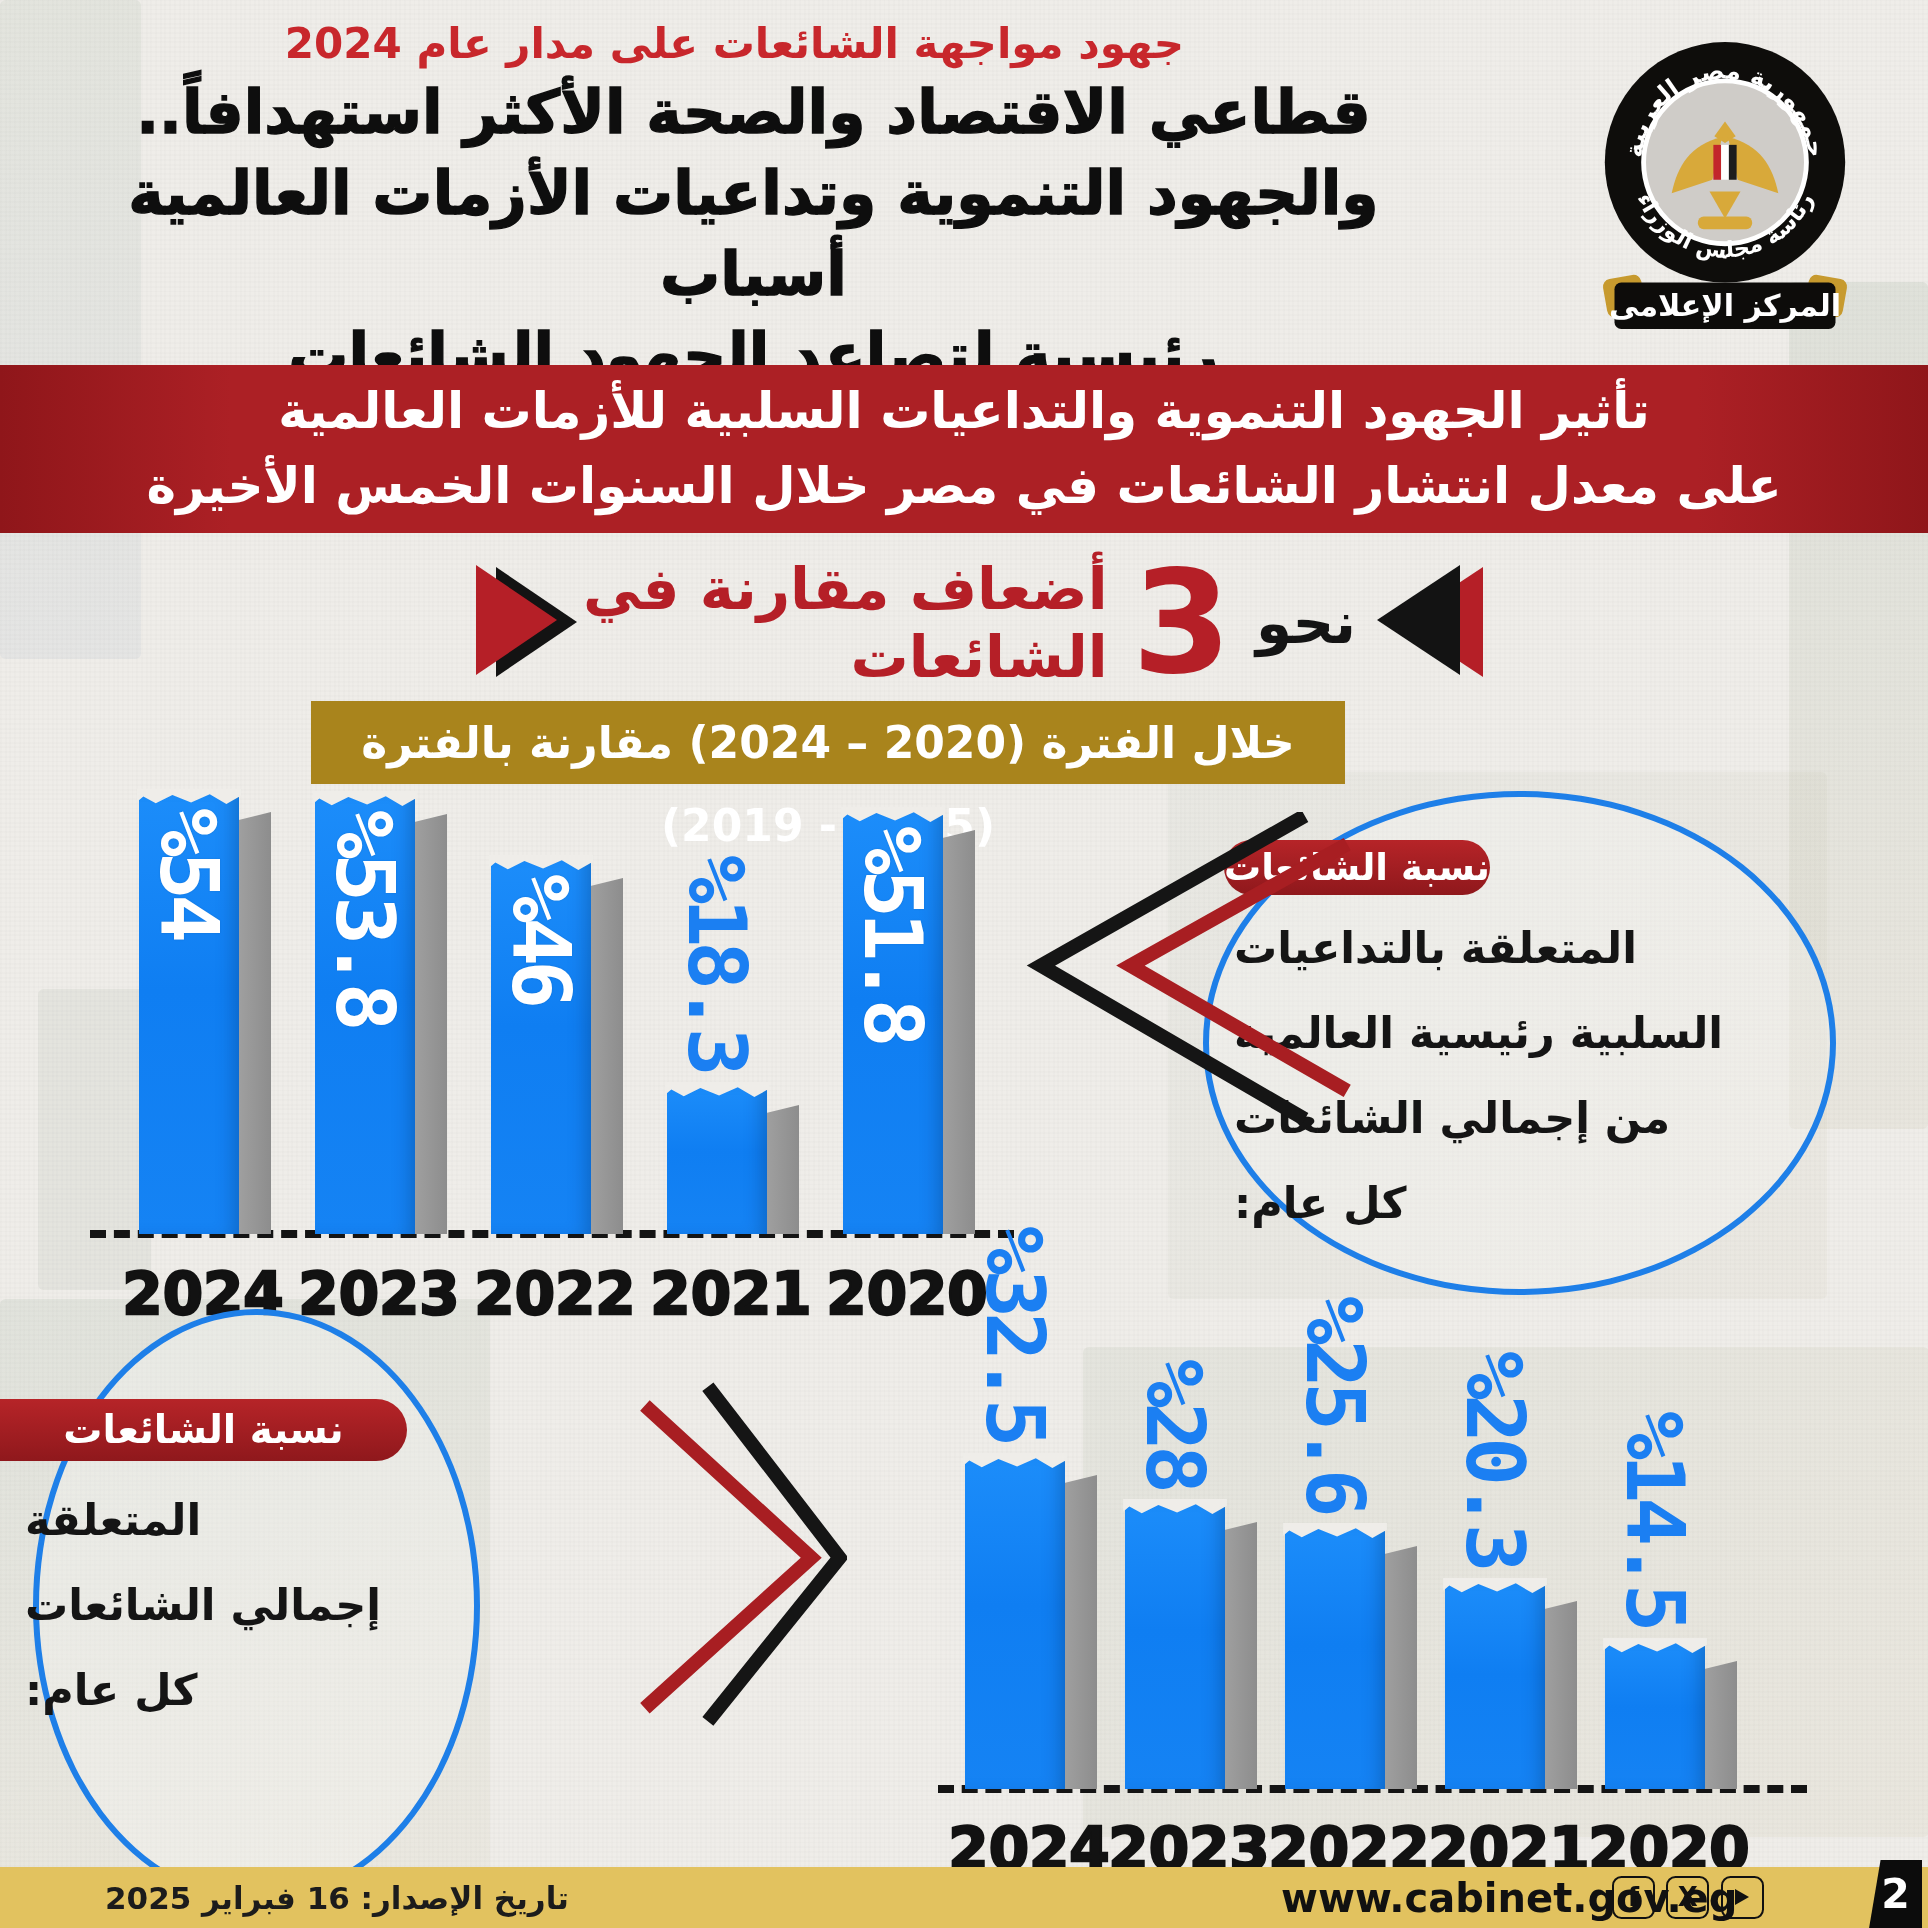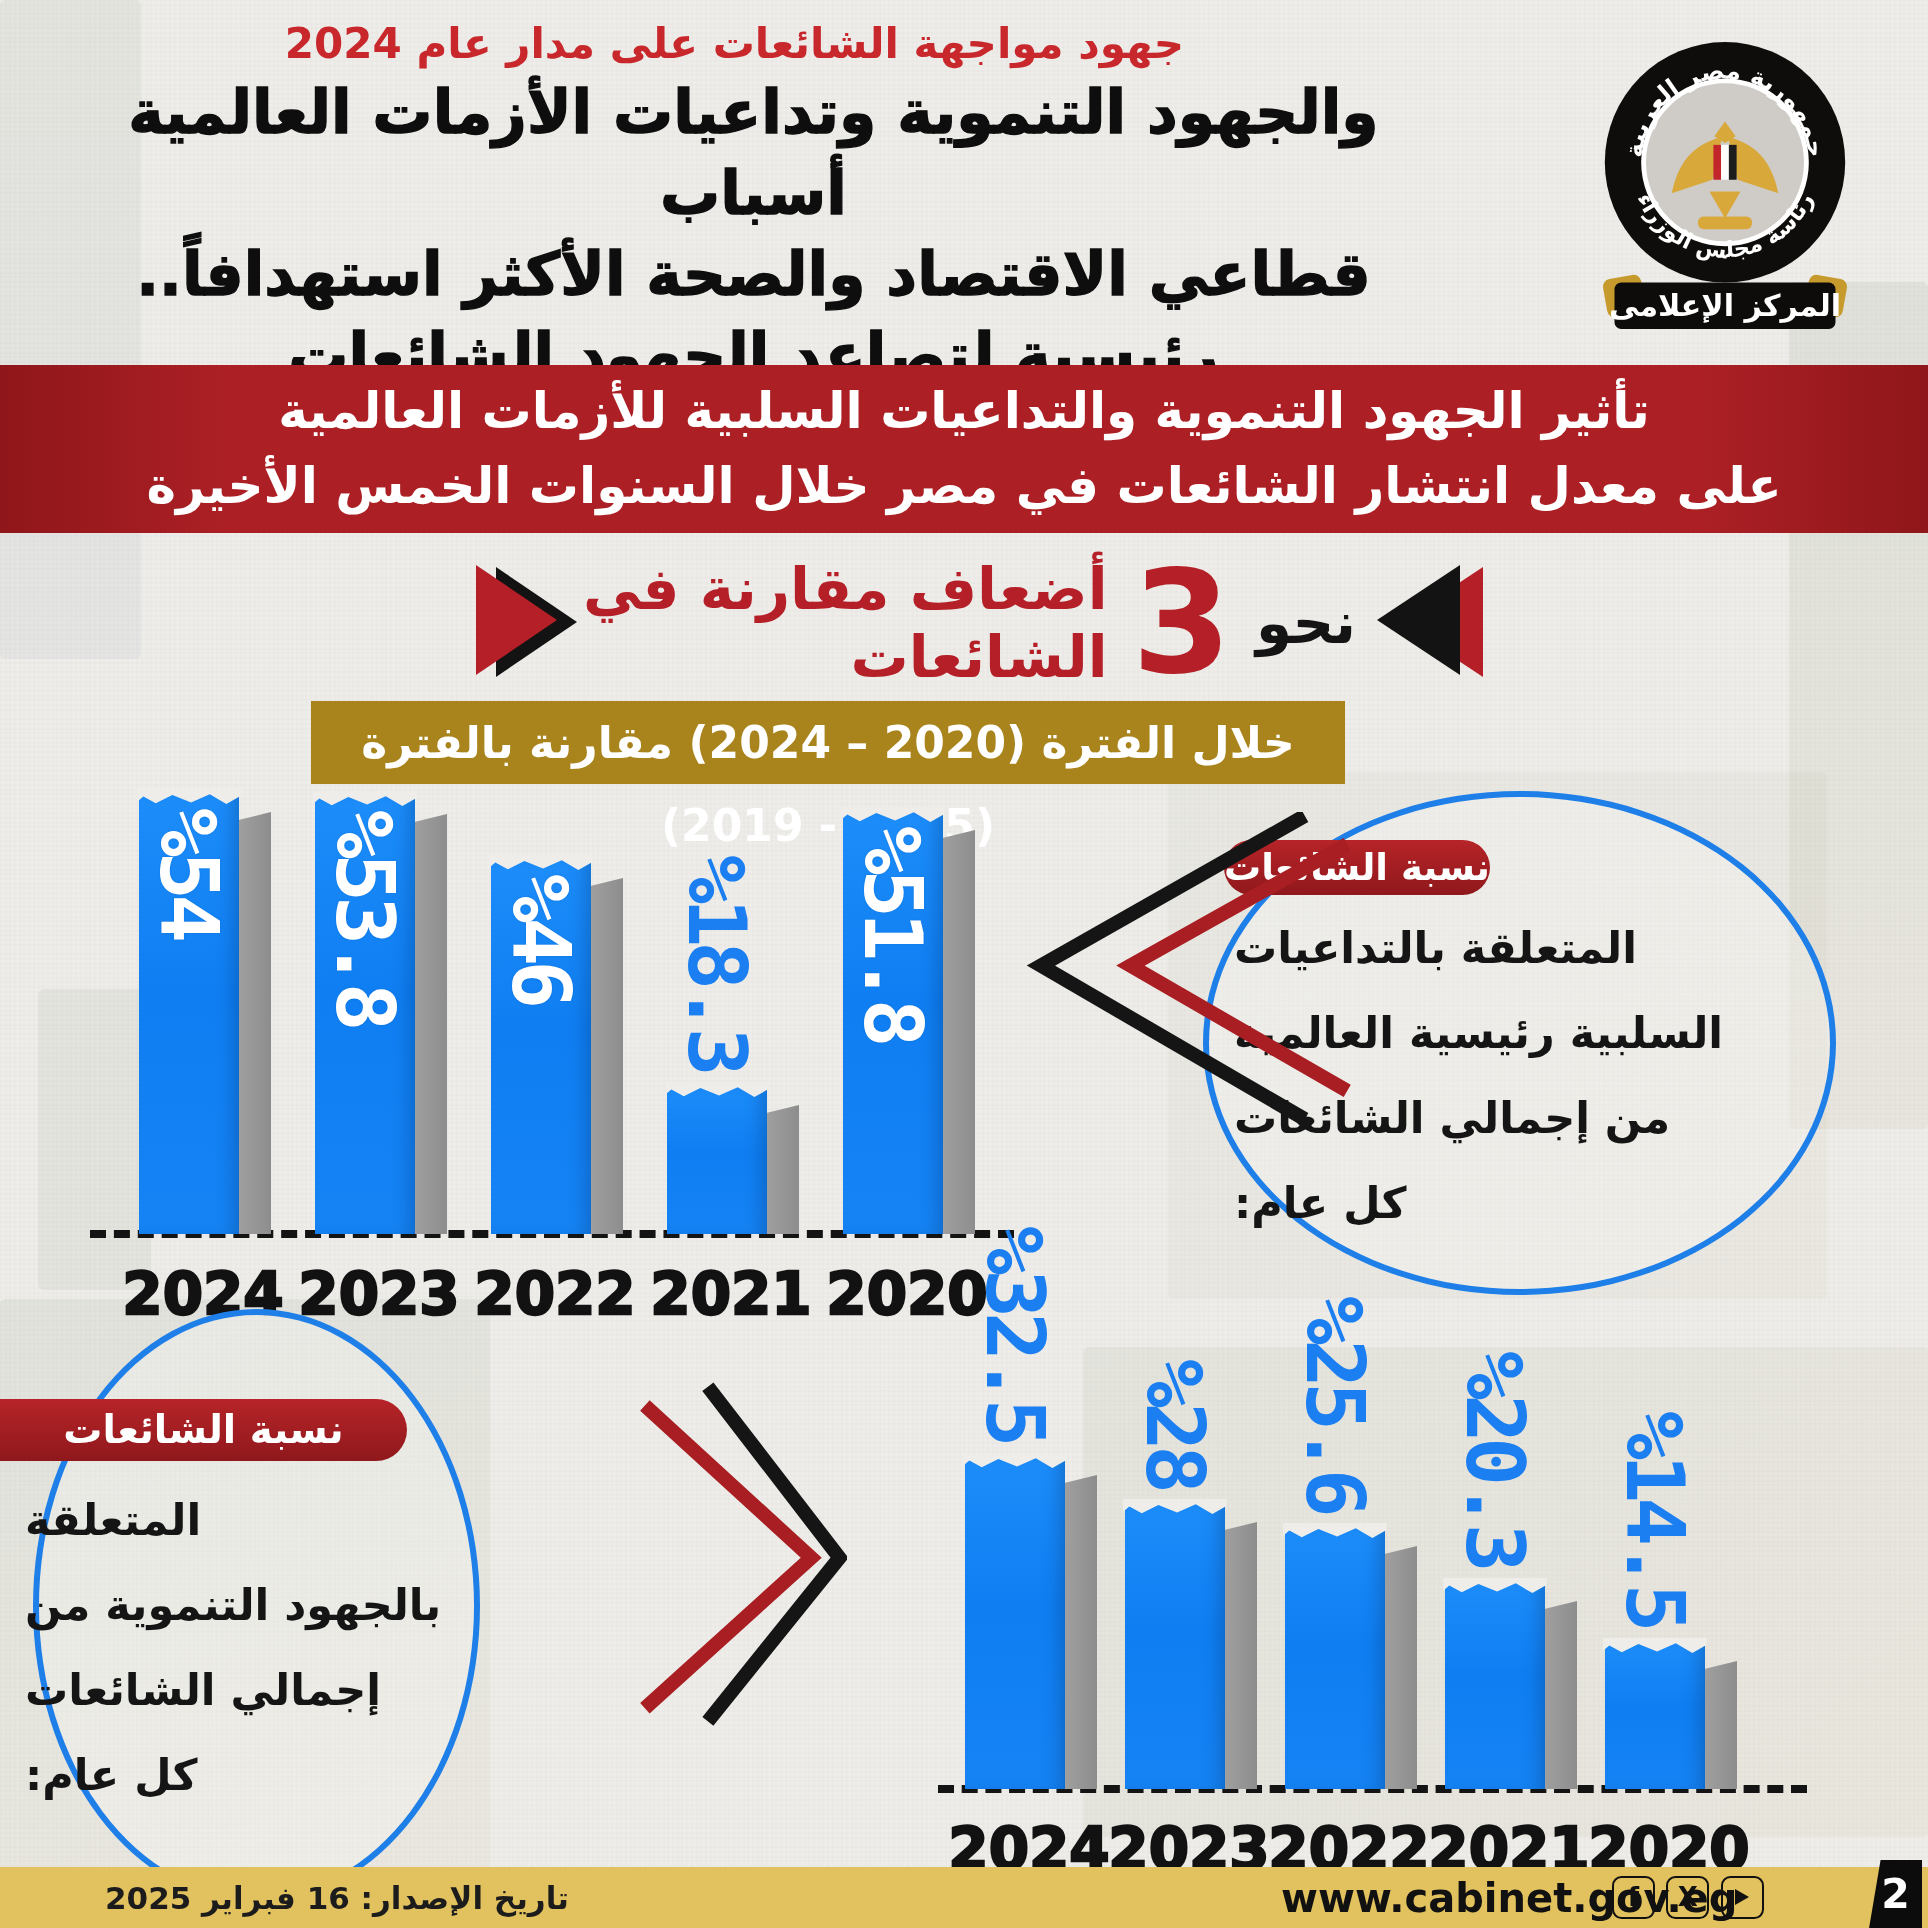--- a/index.html
+++ b/index.html
@@ -91,22 +91,22 @@
 
   <div class="bgblock" style="left:0;top:0;width:141px;height:659px;background:linear-gradient(180deg,rgba(120,150,120,.10),rgba(90,120,160,.07));"></div>
   <div class="bgblock" style="left:1789px;top:282px;width:139px;height:847px;background:linear-gradient(180deg,rgba(110,140,110,.12),rgba(150,140,90,.08));"></div>
   <div class="bgblock" style="left:1083px;top:1347px;width:846px;height:490px;background:linear-gradient(135deg,rgba(130,150,120,.10),rgba(190,180,140,.12));"></div>
   <div class="bgblock" style="left:0;top:1299px;width:490px;height:621px;background:linear-gradient(160deg,rgba(120,150,125,.12),rgba(200,190,150,.10));"></div>
   <div class="bgblock" style="left:38px;top:989px;width:113px;height:301px;background:rgba(100,130,100,.08);"></div>
   <div class="bgblock" style="left:1168px;top:772px;width:659px;height:527px;background:linear-gradient(120deg,rgba(140,160,140,.07),rgba(170,160,120,.07));"></div>
 
   <div class="abs kicker">جهود مواجهة الشائعات على مدار عام 2024</div>
   <div class="abs title">
+    <div>قطاعي الاقتصاد والصحة الأكثر استهدافاً..</div>
     <div>والجهود التنموية وتداعيات الأزمات العالمية أسباب</div>
-    <div>قطاعي الاقتصاد والصحة الأكثر استهدافاً..</div>
     <div>رئيسية لتصاعد الجهود الشائعات</div>
   </div>
 
   <div class="abs" style="left:1599px;top:38px;width:252px;height:299px;">
     <svg viewBox="0 0 260 308" width="252" height="299">
       <rect x="6" y="246" width="40" height="40" rx="8" fill="#c79a2e" transform="rotate(-10 26 266)"></rect>
       <rect x="214" y="246" width="40" height="40" rx="8" fill="#c79a2e" transform="rotate(10 234 266)"></rect>
       <circle cx="130" cy="128" r="124" fill="#0e0d0b"></circle>
       <circle cx="130" cy="128" r="84" fill="#cfccc8" stroke="#ffffff" stroke-width="5"></circle>
       <defs>
@@ -212,21 +212,20 @@
 
   <svg class="abs" style="left:1022px;top:812px;" width="330" height="311" viewBox="0 0 350 330">
     <polyline points="300,4 20,163 300,326" fill="none" stroke="#151515" stroke-width="15"></polyline>
     <polyline points="345,34 115,163 345,296" fill="none" stroke="#a81e22" stroke-width="15"></polyline>
   </svg>
 
   <div class="ellipse" style="left:33px;top:1309px;width:435px;height:582px;"></div>
   <div class="badge-pill" style="left:0;top:1399px;width:407px;height:62px;border-radius:0 941px 941px 0;font-size:39px;line-height:62px;">نسبة الشائعات</div>
   <div class="callout-lines" style="left:25px;top:1478px;width:443px;">
     <div>المتعلقة</div>
-    <div>بالجهود التنموية من</div>
     <div>إجمالي الشائعات</div>
     <div>كل عام:</div>
   </div>
 
   <svg class="abs" style="left:565px;top:1379px;" width="282" height="350" viewBox="0 0 300 372">
     <polyline points="152,8 292,190 152,364" fill="none" stroke="#151515" stroke-width="15"></polyline>
     <polyline points="85,28 262,190 85,350" fill="none" stroke="#a81e22" stroke-width="15"></polyline>
   </svg>
 
   <div class="chart" id="chart2">

